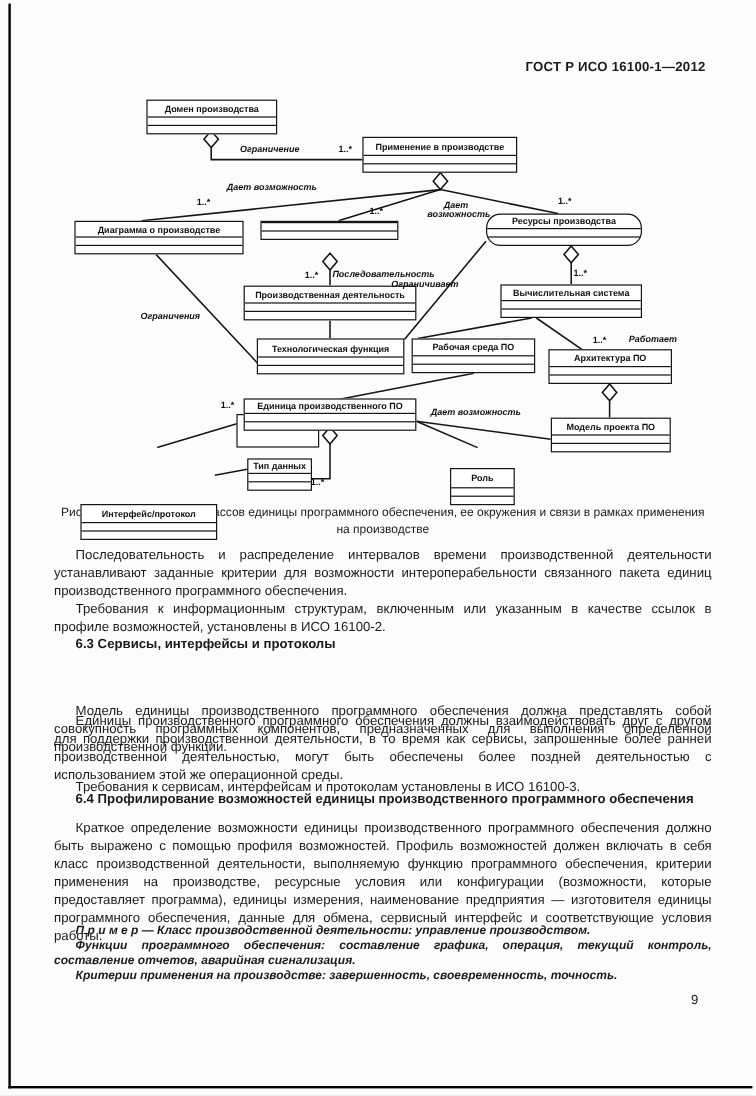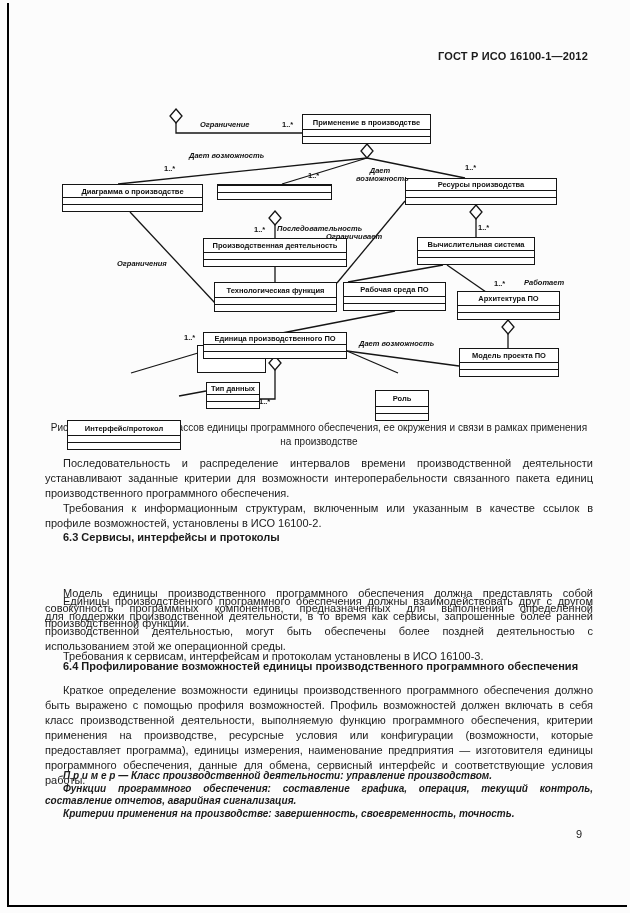--- a/index.html
+++ b/index.html
@@ -69,36 +69,41 @@
       <polygon points="367,144 373,151 367,158 361,151"></polygon>
       <polygon points="275,211 281,218 275,225 269,218"></polygon>
       <polygon points="476,205 482,212 476,219 470,212"></polygon>
       <polygon points="508,320 514,327 508,334 502,327"></polygon>
       <polygon points="275,356 281,363 275,370 269,363"></polygon>
     </g>
   </svg>
 
   <div class="shadowbox" style="left:197px;top:345px;width:69px;height:28px;"></div>
 
+  <div class="ubox" style="left:122px;top:83px;width:109px;height:29px;">
+    <div class="ut">Домен производства</div>
+    <div class="ur"></div>
+    <div class="ur"></div>
+  </div>
   <div class="ubox" style="left:302px;top:114px;width:129px;height:30px;">
     <div class="ut">Применение в производстве</div>
     <div class="ur"></div>
     <div class="ur"></div>
   </div>
   <div class="ubox" style="left:62px;top:184px;width:141px;height:28px;">
     <div class="ut">Диаграмма о производстве</div>
     <div class="ur"></div>
     <div class="ur"></div>
   </div>
   <div class="ubox" style="left:217px;top:184px;width:115px;height:16px;">
     <div class="ut">Технологический процесс</div>
     <div class="ur"></div>
     <div class="ur"></div>
   </div>
-  <div class="ubox" style="left:405px;top:178px;width:152px;height:27px;">
+  <div class="ubox" style="left:405px;top:178px;width:130px;height:27px;border-radius:12px;">
     <div class="ut">Ресурсы производства</div>
     <div class="ur"></div>
     <div class="ur"></div>
   </div>
   <div class="ubox" style="left:203px;top:238px;width:144px;height:29px;">
     <div class="ut">Производственная деятельность</div>
     <div class="ur"></div>
     <div class="ur"></div>
   </div>
   <div class="ubox" style="left:417px;top:237px;width:118px;height:28px;">

